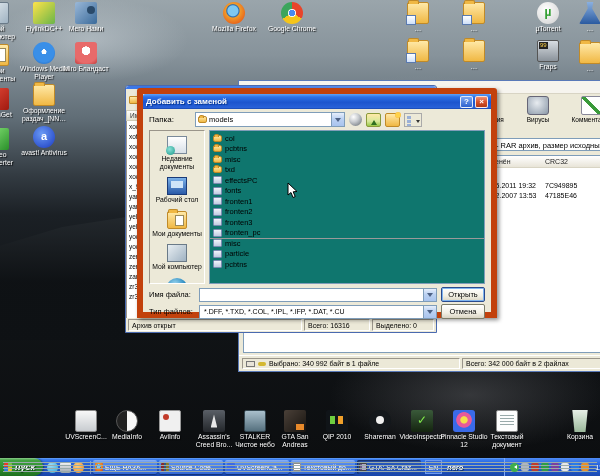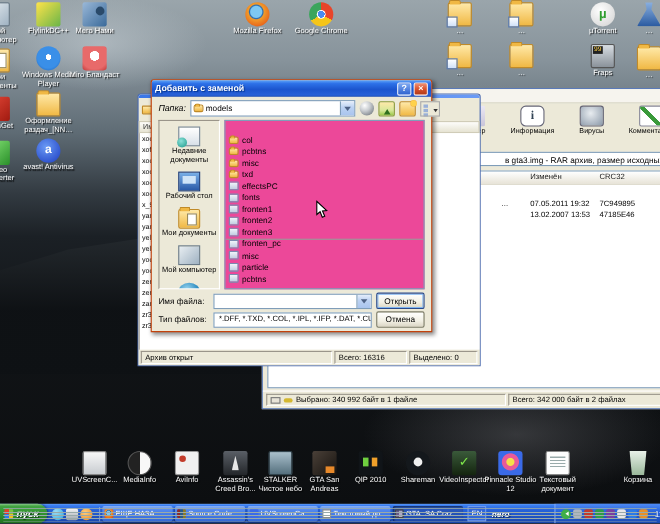--- a/index.html
+++ b/index.html
@@ -129,33 +129,33 @@
   .iw-head{height:11px;flex:0 0 auto;background:linear-gradient(#fdfdfb,#e6e3d2);border:1px solid #d0ccb8;
     font-size:6.5px;color:#333;padding:1px 0 0 3px;}
   .iw-list{flex:1;background:#fff;border-left:1px solid #9a958a;overflow:hidden;padding:2px 0 0 2px;}
   .iw-row{height:10px;font-size:6.5px;color:#000;white-space:nowrap;}
   .iw-status{flex:0 0 auto;height:14px;background:#ECE9D8;display:flex;gap:2px;padding:1px 2px;}
   .iw-status .f{flex:1;}
   .iw-status .t{width:66px;}
   .iw-status .s{width:62px;}
 
   
-  .dialog{position:absolute;left:137px;top:72px;width:256px;height:230px;z-index:5;background:#ECE9D8;
-    border:1px solid #c2410c;border-radius:3px 3px 0 0;box-shadow:2px 2px 4px rgba(0,0,0,.45);}
+  .dialog{position:absolute;left:137px;top:88px;width:360px;height:230px;z-index:5;background:#ECE9D8;
+    border:6px solid #c2410c;border-radius:3px 3px 0 0;box-shadow:2px 2px 4px rgba(0,0,0,.45);}
   .dlg-title{height:15px;border-radius:2px 2px 0 0;display:flex;align-items:center;padding:0 3px;
     background:linear-gradient(180deg,#5EA3F8 0,#2D71E8 20%,#1C55CE 55%,#2861D8 90%,#1747AE);
     color:#fff;font-size:8px;font-weight:bold;text-shadow:1px 1px 1px #00328a;}
   .dlg-title-text{margin-right:auto;}
   .tbtn{width:13px;height:12px;margin-left:2px;border-radius:2px;border:1px solid rgba(255,255,255,.85);
     display:flex;align-items:center;justify-content:center;font-size:8px;font-weight:bold;color:#fff;text-shadow:none;}
   .tbtn.help{background:linear-gradient(180deg,#7DA8F2,#2E62CE);}
   .tbtn.close{background:linear-gradient(180deg,#F09074,#D8512A 50%,#B03A18);}
   .dlg-body{position:relative;padding:3px 6px;}
   .drow{display:flex;align-items:center;gap:4px;margin-bottom:3px;}
-  .lbl{width:42px;font-size:8px;color:#000;font-style:italic;}
+  .lbl{width:42px;font-size:8px;color:#000;}
   .lbl2{width:46px;font-size:7.5px;color:#000;flex:0 0 auto;}
   .combo{display:flex;align-items:center;background:#fff;border:1px solid #7F9DB9;height:15px;padding-left:2px;
     position:relative;overflow:hidden;}
   .combo .cv{font-size:7.5px;color:#000;white-space:nowrap;margin-left:2px;}
   .combo .cv.small{font-size:7px;}
   .dd{margin-left:auto;width:13px;height:100%;flex:0 0 auto;border-left:1px solid #7F9DB9;
     background:linear-gradient(180deg,#E6EEFB,#BBD1F2 45%,#A9C4EE);display:flex;align-items:center;justify-content:center;}
   .dd::after{content:"";border:3px solid transparent;border-top:4px solid #4D6185;margin-top:4px;}
   .folder-combo{width:150px;flex:0 0 auto;}
   .fi{width:9px;height:8px;position:relative;flex:0 0 auto;}
@@ -180,21 +180,21 @@
     display:flex;flex-direction:column;align-items:center;padding-top:5px;overflow:hidden;}
   .place{width:100%;display:flex;flex-direction:column;align-items:center;margin-bottom:7px;}
   .pic{width:20px;height:18px;position:relative;margin-bottom:1px;}
   .ic-recent{background:linear-gradient(#fff,#d8e0e8);border:1px solid #7a8a9a;}
   .ic-recent::after{content:"";position:absolute;left:-2px;bottom:-2px;width:9px;height:9px;border-radius:50%;
     background:radial-gradient(circle at 40% 35%,#8ae0d8,#1a9a8a);}
   .ic-desktop{background:linear-gradient(#7ab0e8,#2a5aa8);border:1px solid #1a3a78;}
   .ic-desktop::after{content:"";position:absolute;left:3px;top:3px;right:3px;bottom:6px;background:#cfe4f8;}
   .ic-network{background:radial-gradient(circle at 40% 35%,#9fd8f0,#2a8ac0 60%,#1a5a90);border-radius:50%;}
   .plabel{font-size:6.8px;line-height:7.5px;color:#000;text-align:center;max-width:52px;}
-  .flist{flex:1;background:#ec4899;border:1px solid #7F9DB9;position:relative;padding-top:12px;overflow:hidden;text-align:center;}
+  .flist{flex:1;background:#0f766e;border:1px solid #7F9DB9;position:relative;padding-top:2px;overflow:hidden;text-align:center;}
   .fitem{height:10.5px;display:flex;align-items:center;gap:3px;padding-left:3px;}
   .fname{font-size:7.5px;color:#000;white-space:nowrap;}
   .hline{position:absolute;left:0;right:0;top:107px;height:1px;background:#999;}
   .xpbtn{height:15px;width:44px;flex:0 0 auto;font-size:7.5px;color:#000;font-family:inherit;
     background:linear-gradient(180deg,#fff,#F2F0E4 60%,#DAD5C4);border:1px solid #7C7C68;border-radius:2px;padding:0;}
   .xpbtn.focus{border-color:#2a4a8c;box-shadow:inset 0 0 0 1px #7FB4EF;}
   .combo.wide{flex:1;height:14px;}
   .drow.bot{margin-bottom:2px;}
 
   

